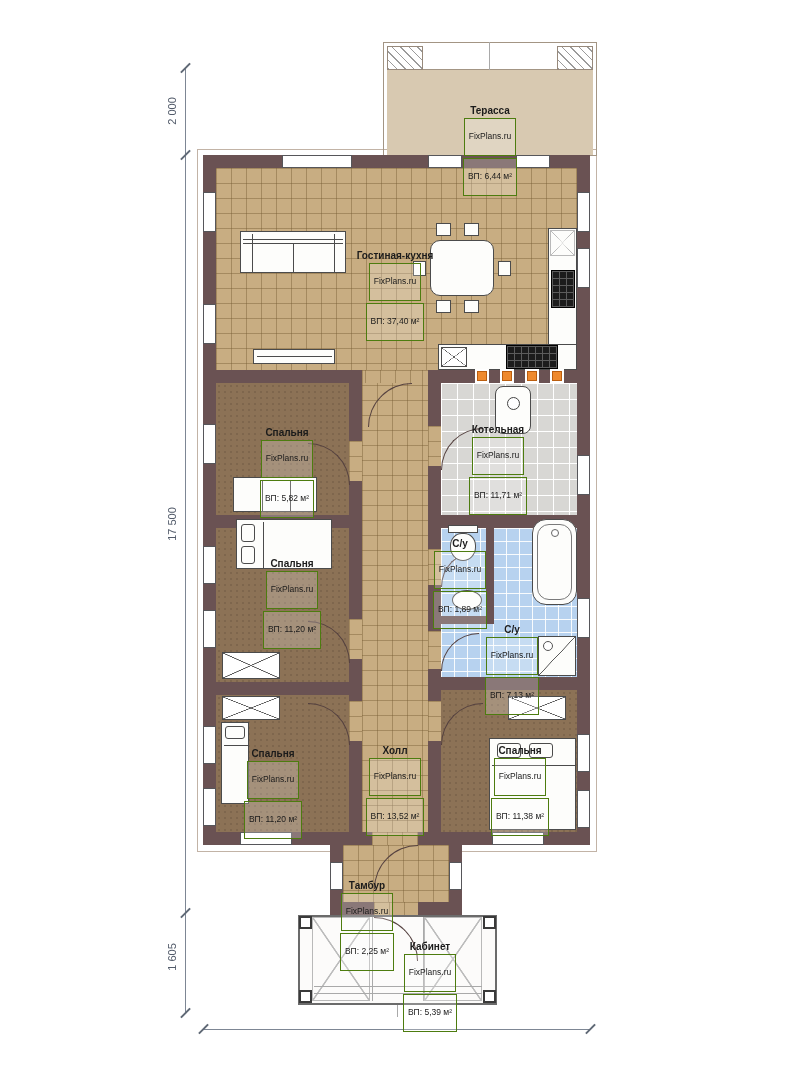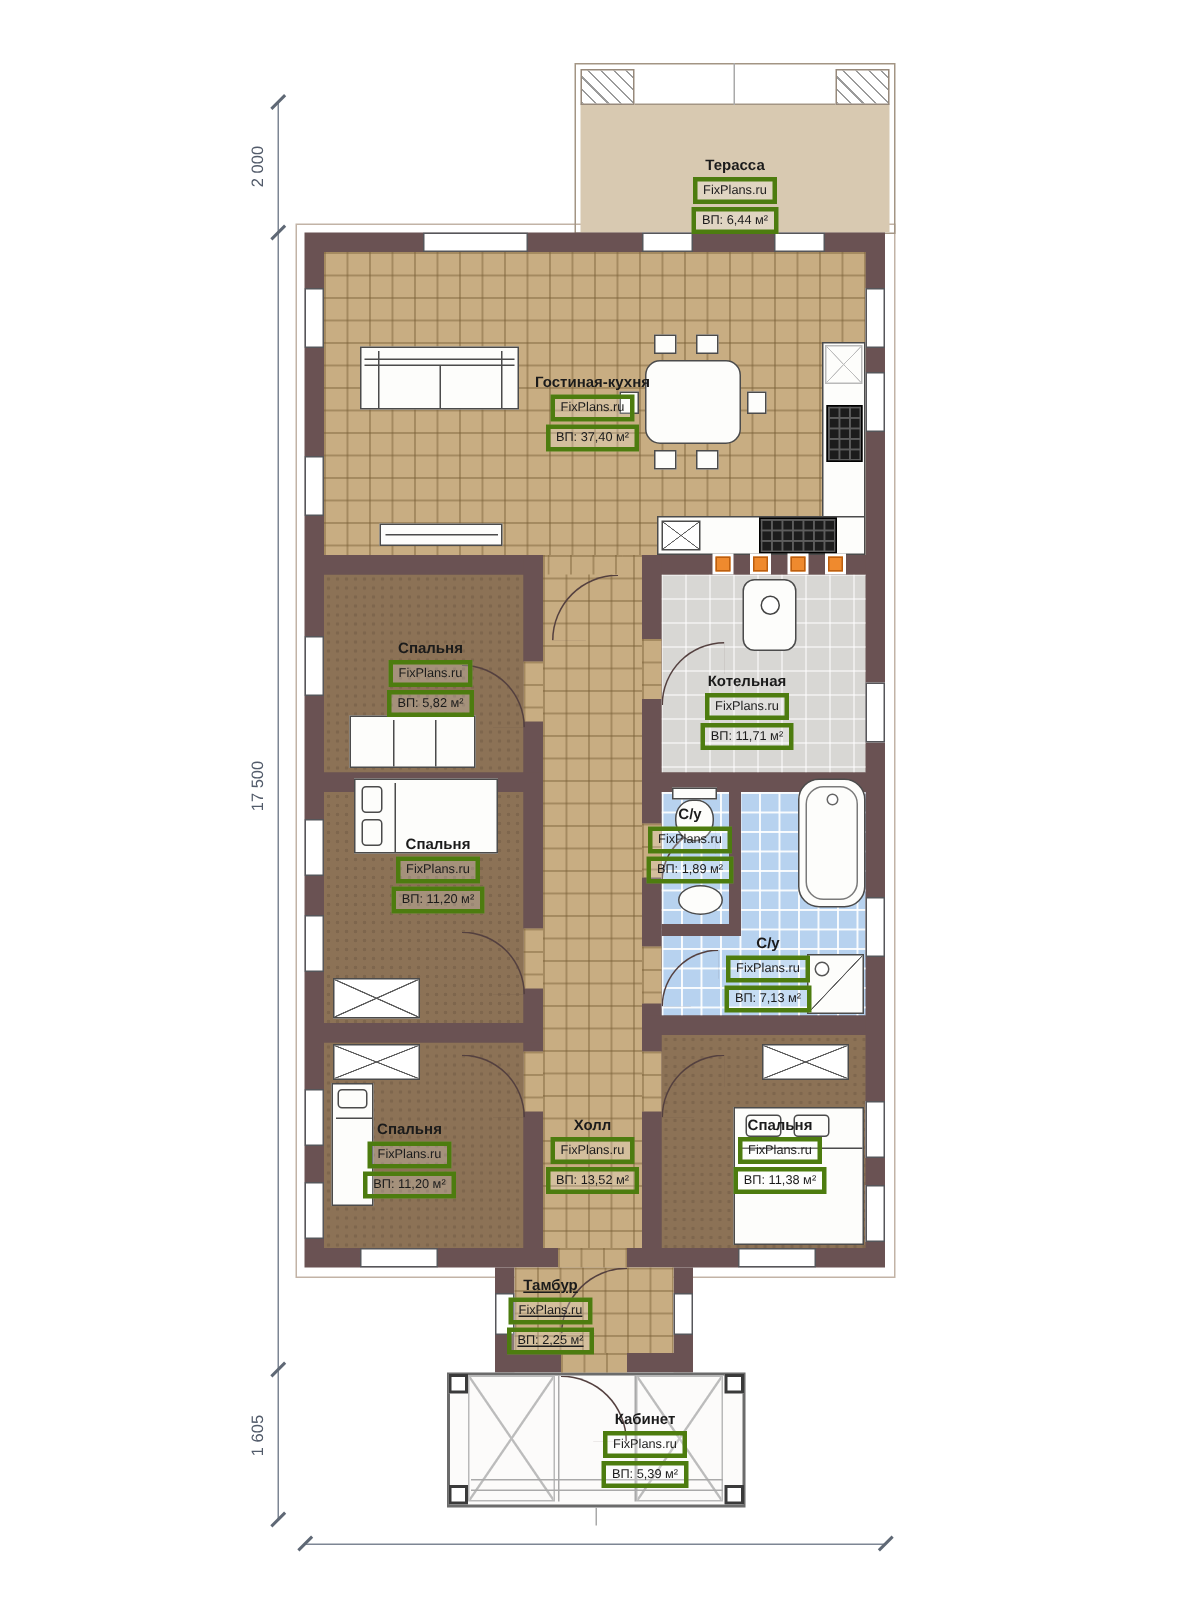--- a/index.html
+++ b/index.html
@@ -34,21 +34,21 @@
       repeating-linear-gradient(45deg,#9b9b9b 0 1px,transparent 1px 6px);}
   .grill{background-color:#1c1c1c;border:1px solid #000;background-image:
       linear-gradient(#5c5c5c 1px,transparent 1px),linear-gradient(90deg,#5c5c5c 1px,transparent 1px);background-size:7px 7px;}
   .arc{border:1px solid #54403f;background:transparent;}
   .arc-tl{border-right:none;border-bottom:none;border-top-left-radius:100%;}
   .arc-tr{border-left:none;border-bottom:none;border-top-right-radius:100%;}
   .post{background:#fff;border:2px solid #3a3a3a;}
   .orange{background:#ef8a2e;border:1px solid #bb5e0f;box-shadow:0 0 0 2px #fff;}
   .rlabel{position:absolute;display:flex;flex-direction:column;align-items:center;gap:2px;color:#1b1b1b;z-index:30;}
   .rname{font-size:10px;font-weight:700;white-space:nowrap;}
-  .rbox{font-size:8.5px;line-height:1.4;border:3px solid #4d7c0f;padding:0 4px;background:rgba(255,255,255,.22);white-space:nowrap;}
+  .rbox{font-size:8.5px;line-height:1.4;border:1px solid #4d7c0f;padding:12px 4px;background:rgba(255,255,255,.22);white-space:nowrap;}
   .dim{color:#525b6a;font-size:11px;}
   .vdim{position:absolute;width:70px;text-align:center;transform:rotate(-90deg);}
   .dline{background:#7d8694;}
   .tick{position:absolute;width:13px;height:2px;background:#5f6875;transform:rotate(-45deg);}
 </style>
 </head>
 <body>
 
 <div class="canvas">
 
@@ -219,21 +219,21 @@
   <div class="rlabel" style="left:347px;top:250px;width:96px;">
     <div class="rname">Гостиная-кухня</div>
     <div class="rbox">FixPlans.ru</div>
     <div class="rbox">ВП: 37,40 м²</div>
   </div>
   <div class="rlabel" style="left:242px;top:427px;width:90px;">
     <div class="rname">Спальня</div>
     <div class="rbox">FixPlans.ru</div>
     <div class="rbox">ВП: 5,82 м²</div>
   </div>
-  <div class="rlabel" style="left:453px;top:449px;width:90px;">
+  <div class="rlabel" style="left:453px;top:424px;width:90px;">
     <div class="rname">Котельная</div>
     <div class="rbox">FixPlans.ru</div>
     <div class="rbox">ВП: 11,71 м²</div>
   </div>
   <div class="rlabel" style="left:429px;top:538px;width:62px;">
     <div class="rname">С/у</div>
     <div class="rbox">FixPlans.ru</div>
     <div class="rbox">ВП: 1,89 м²</div>
   </div>
   <div class="rlabel" style="left:470px;top:624px;width:84px;">
@@ -254,21 +254,21 @@
   <div class="rlabel" style="left:362px;top:745px;width:66px;">
     <div class="rname">Холл</div>
     <div class="rbox">FixPlans.ru</div>
     <div class="rbox">ВП: 13,52 м²</div>
   </div>
   <div class="rlabel" style="left:475px;top:745px;width:90px;">
     <div class="rname">Спальня</div>
     <div class="rbox">FixPlans.ru</div>
     <div class="rbox">ВП: 11,38 м²</div>
   </div>
-  <div class="rlabel" style="left:323px;top:852px;width:88px;text-decoration:underline;">
+  <div class="rlabel" style="left:323px;top:880px;width:88px;">
     <div class="rname">Тамбур</div>
     <div class="rbox">FixPlans.ru</div>
     <div class="rbox">ВП: 2,25 м²</div>
   </div>
   <div class="rlabel" style="left:386px;top:941px;width:88px;">
     <div class="rname">Кабинет</div>
     <div class="rbox">FixPlans.ru</div>
     <div class="rbox">ВП: 5,39 м²</div>
   </div>
 

